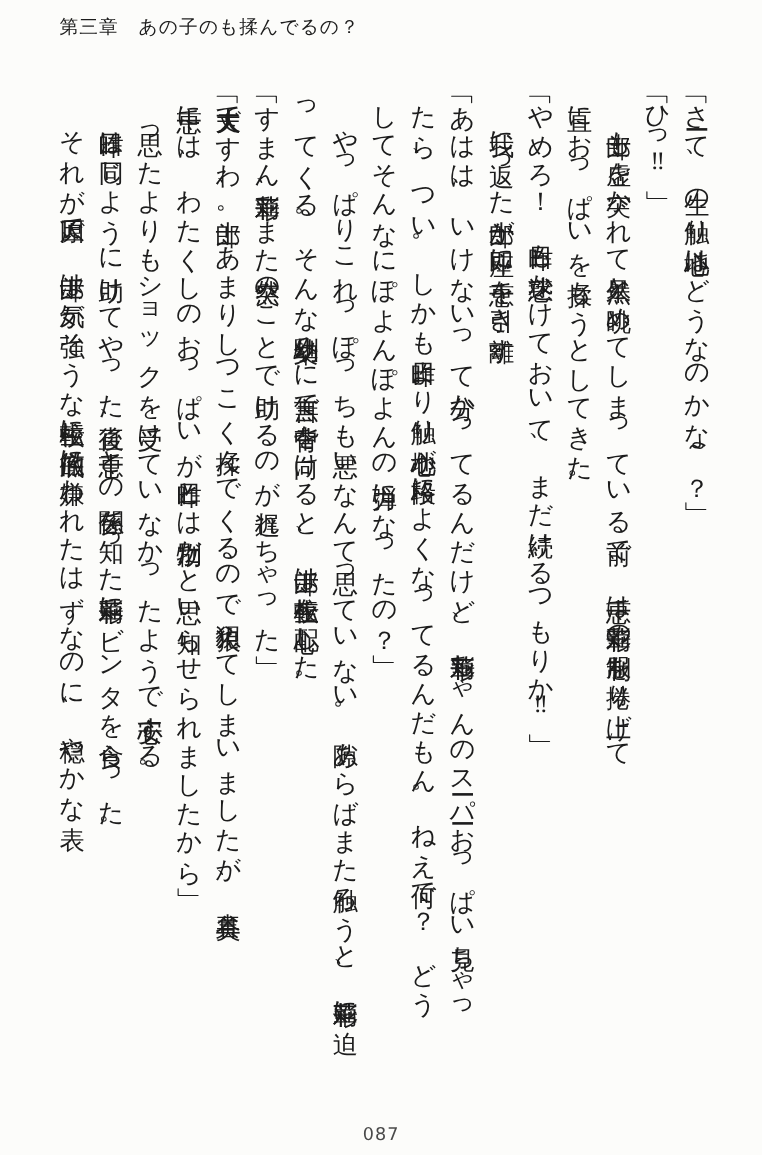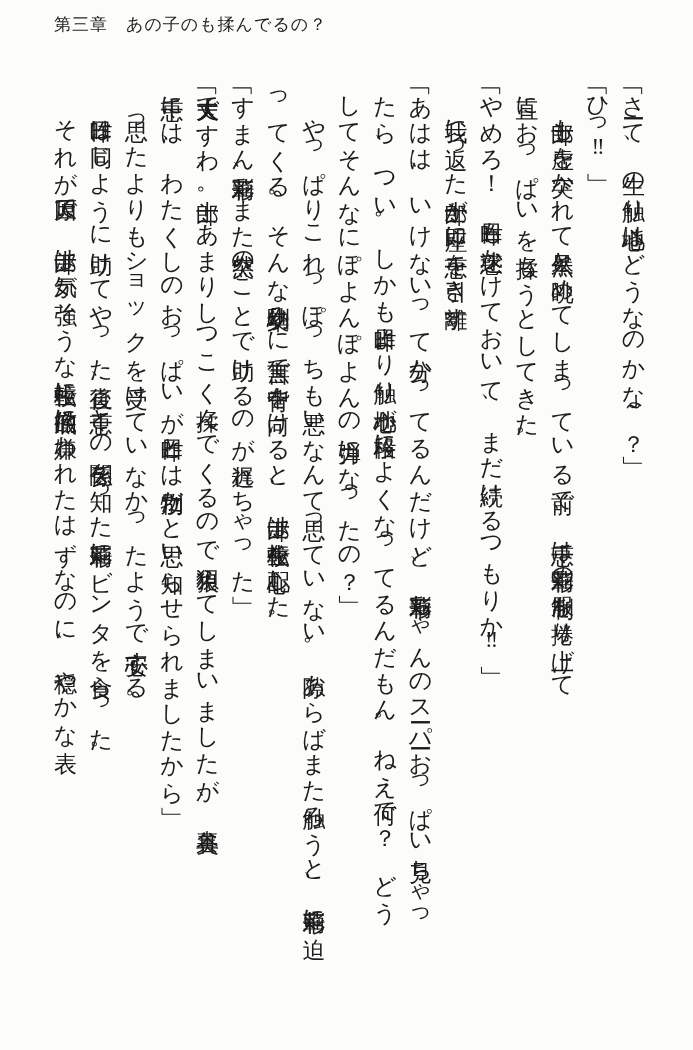--- a/index.html
+++ b/index.html
@@ -77,13 +77,14 @@
       <div class="line indent">やっぱりこれっぽっちも悪いなんて思っていない。隙あらばまた触ろうと、彩莉華に迫</div>
       <div class="line">ってくる。そんな幼馴染みに無言で背中を向けると、士郎は転校生を心配した。</div>
       <div class="line">「すまん彩莉華、また突然のことで助けるのが遅れちゃった」</div>
       <div class="line">「大丈夫ですわ、士郎。あまりしつこく揉んでくるので狼狽えてしまいましたが、真美谷</div>
       <div class="line">千恵には、わたくしのおっぱいが昨日とは別物だと思い知らせられましたから」</div>
       <div class="line indent">思ったよりもショックを受けていなかったようで安心する。</div>
       <div class="line indent">昨日は同じように助けてやった直後、千恵との関係を知った彩莉華にビンタを食らった。</div>
       <div class="line indent">それが原因で、士郎は気が強そうな転校生に徹底的に嫌われたはずなのに、穏やかな表</div>
     </div>
 
+  <div class="page-number">087</div>
 </div>
 
 </body></html>

